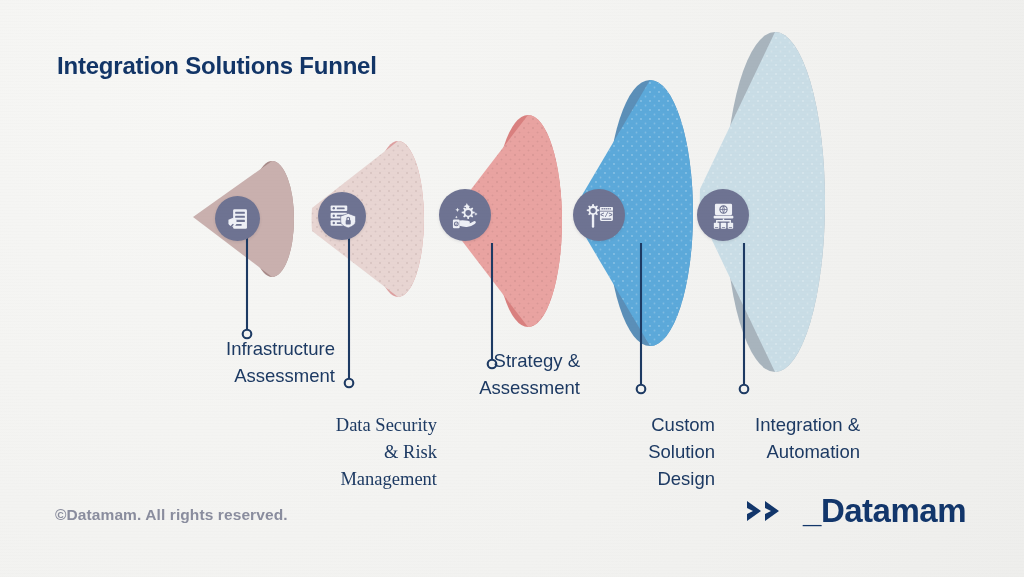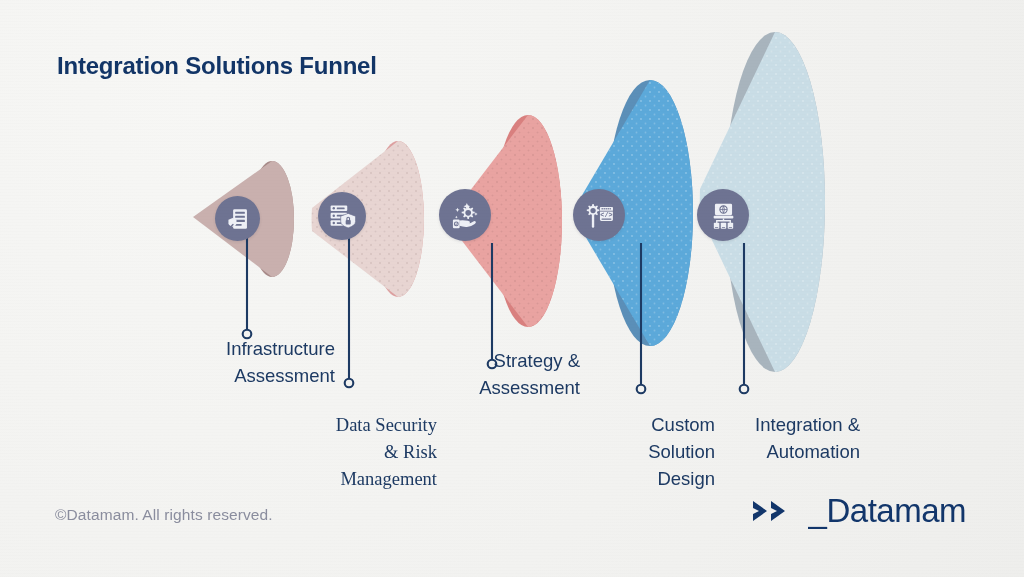--- a/index.html
+++ b/index.html
@@ -67,34 +67,35 @@
     white-space: pre-line;
   }
 
   .footer-copy {
     position: absolute;
     left: 55px;
     top: 506px;
     font-size: 15.5px;
     color: #8a8d9e;
     letter-spacing: 0.1px;
+    font-weight: bold;
   }
 
   .logo {
     position: absolute;
     right: 58px;
     top: 494px;
     display: flex;
     align-items: center;
     gap: 2px;
   }
   .logo-mark { display: block; }
   .logo-text {
     font-size: 33px;
-    font-weight: 400;
+    font-weight: 700;
     color: #12366b;
     letter-spacing: -0.5px;
     line-height: 1;
     text-align: right;
   }
 </style>
 </head>
 <body>
 
 <div id="stage">

